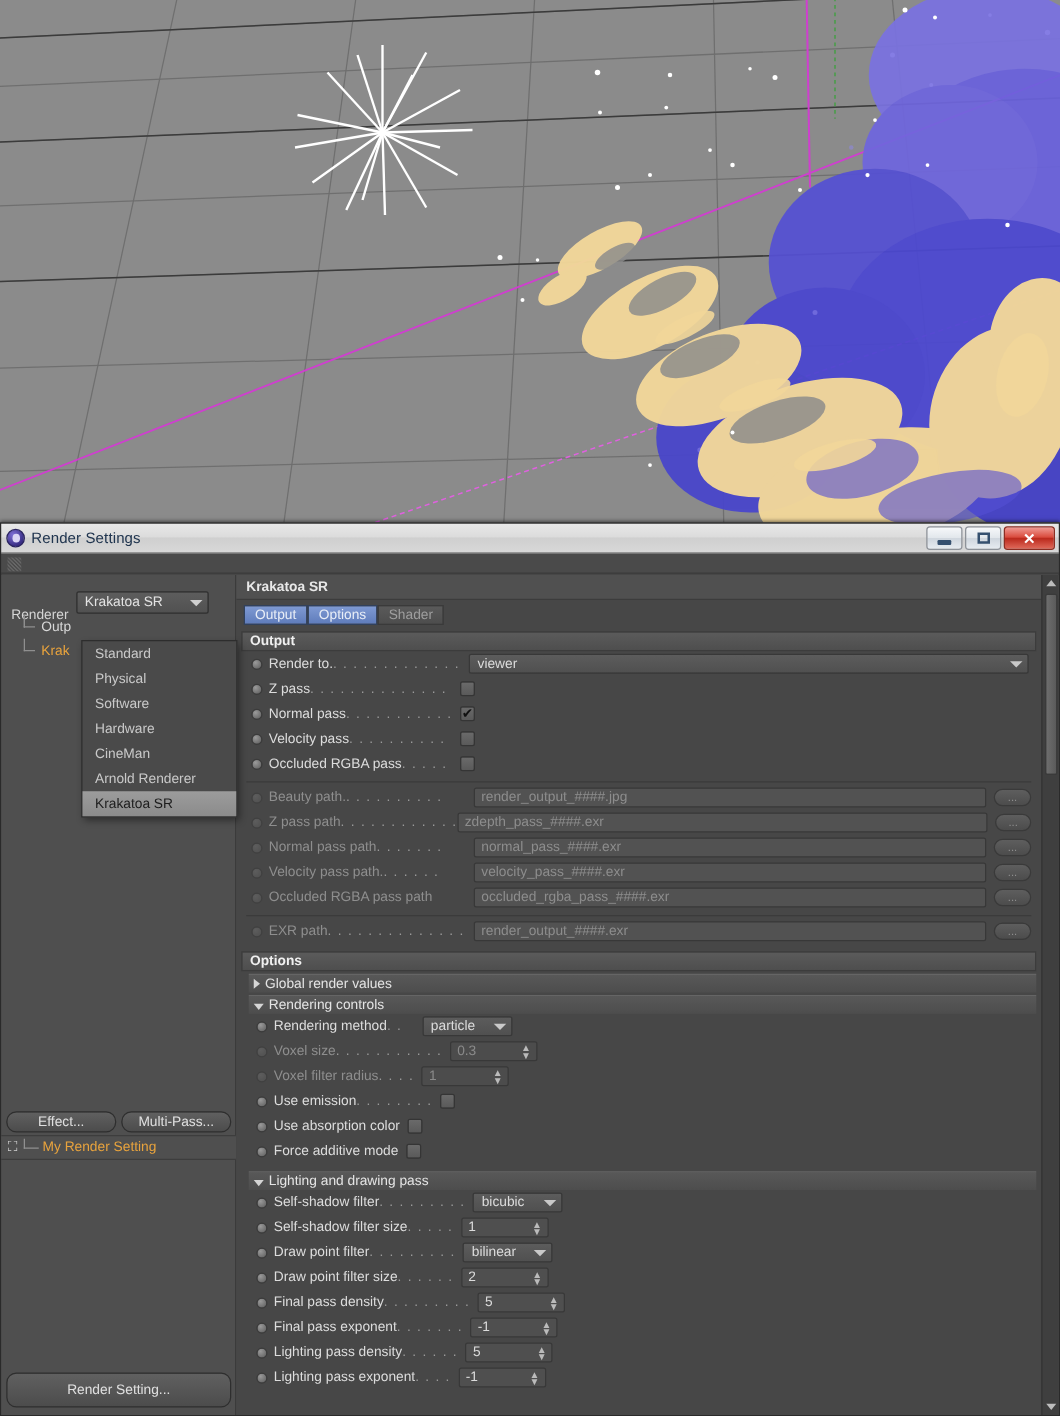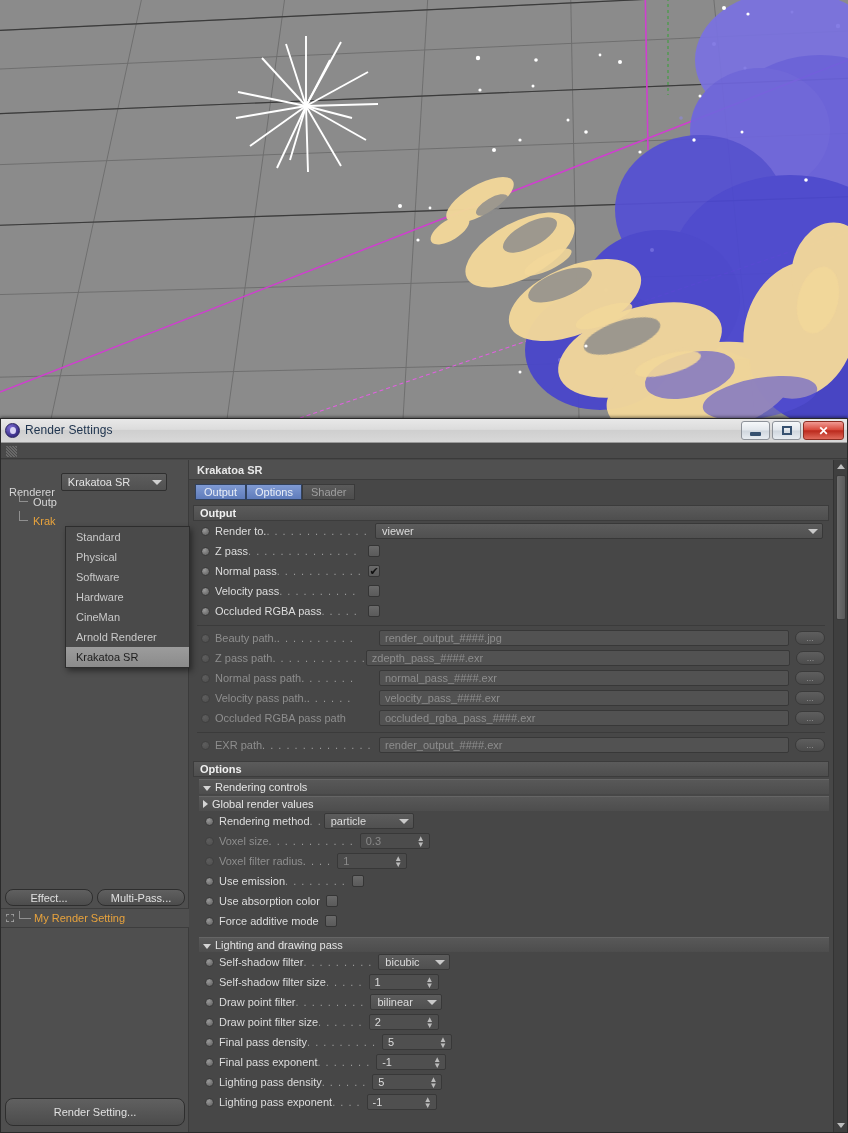--- a/index.html
+++ b/index.html
@@ -70,21 +70,21 @@
   .tree-row{ display:flex; align-items:center; height:19px; padding-left:14px;
     color:#d8d8d8; position:relative; }
   .tree-row .tline{ position:absolute; left:18px; top:0; width:9px; height:10px;
     border-left:1px solid #8f8f8f; border-bottom:1px solid #8f8f8f; }
   .tree-row span.lbl{ margin-left:18px; }
   .tree-row.sel span.lbl{ color:#e8a33d; }
   .tree-row .vline{ position:absolute; left:18px; top:0; width:1px; height:19px;
     background:#8f8f8f; }
 
   
-  #renderer-list{ position:absolute; left:64px; top:66px; width:125px;
+  #renderer-list{ position:absolute; left:64px; top:52px; width:125px;
     background:#4a4a4a; border:1px solid #2d2d2d; z-index:40;
     box-shadow:2px 3px 6px rgba(0,0,0,.45); }
   #renderer-list .opt{ height:20px; line-height:20px; padding-left:10px;
     font-size:11px; color:#c9c9c9; }
   #renderer-list .opt.active{ background:linear-gradient(to bottom,#9c9c9c,#8b8b8b);
     color:#1d1d1d; }
 
   .lbtns{ position:absolute; left:0; bottom:226px; width:188px;
     display:flex; gap:4px; padding:0 4px; }
   .btn{ flex:1; height:17px; border:1px solid #2e2e2e; border-radius:8px;
@@ -487,35 +487,35 @@
         <div class="row">
           <div class="bullet off"></div>
           <div class="lab dim">EXR path</div>
           <div class="dots">. . . . . . . . . . . . . .</div>
           <div class="txtfield" style="width:410px;margin-left:auto">render_output_####.exr</div>
           <div class="ellipsis" style="margin-right:8px">...</div>
         </div>
 
         <div class="section" style="margin-top:6px">Options</div>
 
+        <div class="group">
+          <span class="tri"></span>
+          <span>Global render values</span>
+        </div>
+
         <div class="group open">
           <span class="tri"></span>
           <span>Rendering controls</span>
         </div>
 
-        <div class="group">
-          <span class="tri"></span>
-          <span>Global render values</span>
-        </div>
-
         <div class="row ind">
           <div class="bullet"></div>
           <div class="lab">Rendering method</div>
           <div class="dots">. .</div>
-          <div class="dropfield" style="width:90px;margin-left:2px">
+          <div class="dropfield" style="width:72px;margin-left:16px">
             <span>particle</span>
             <span class="arr"></span>
           </div>
         </div>
 
         <div class="row ind">
           <div class="bullet off"></div>
           <div class="lab dim">Voxel size</div>
           <div class="dots">. . . . . . . . . . .</div>
           <div class="spin dis" style="margin-left:6px">

